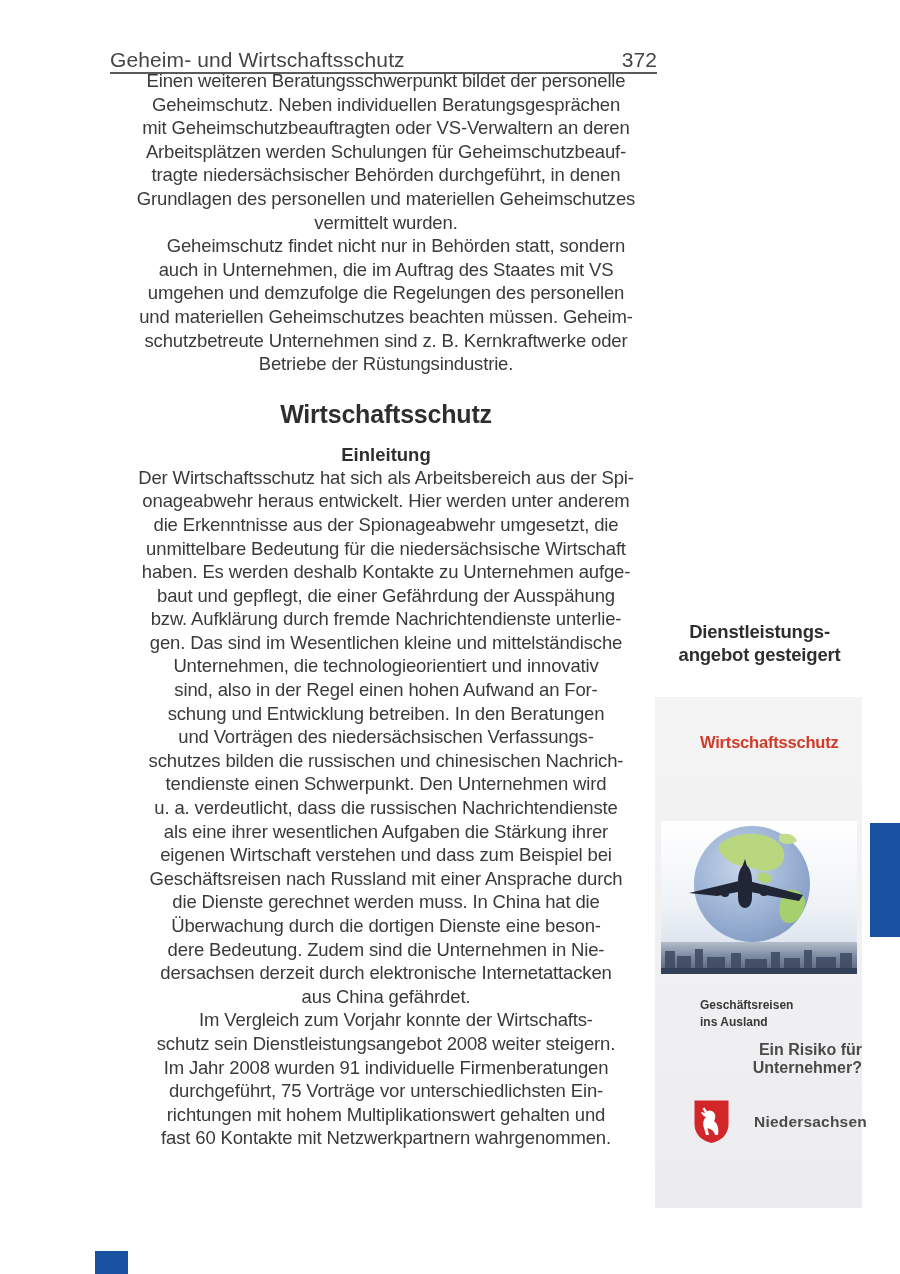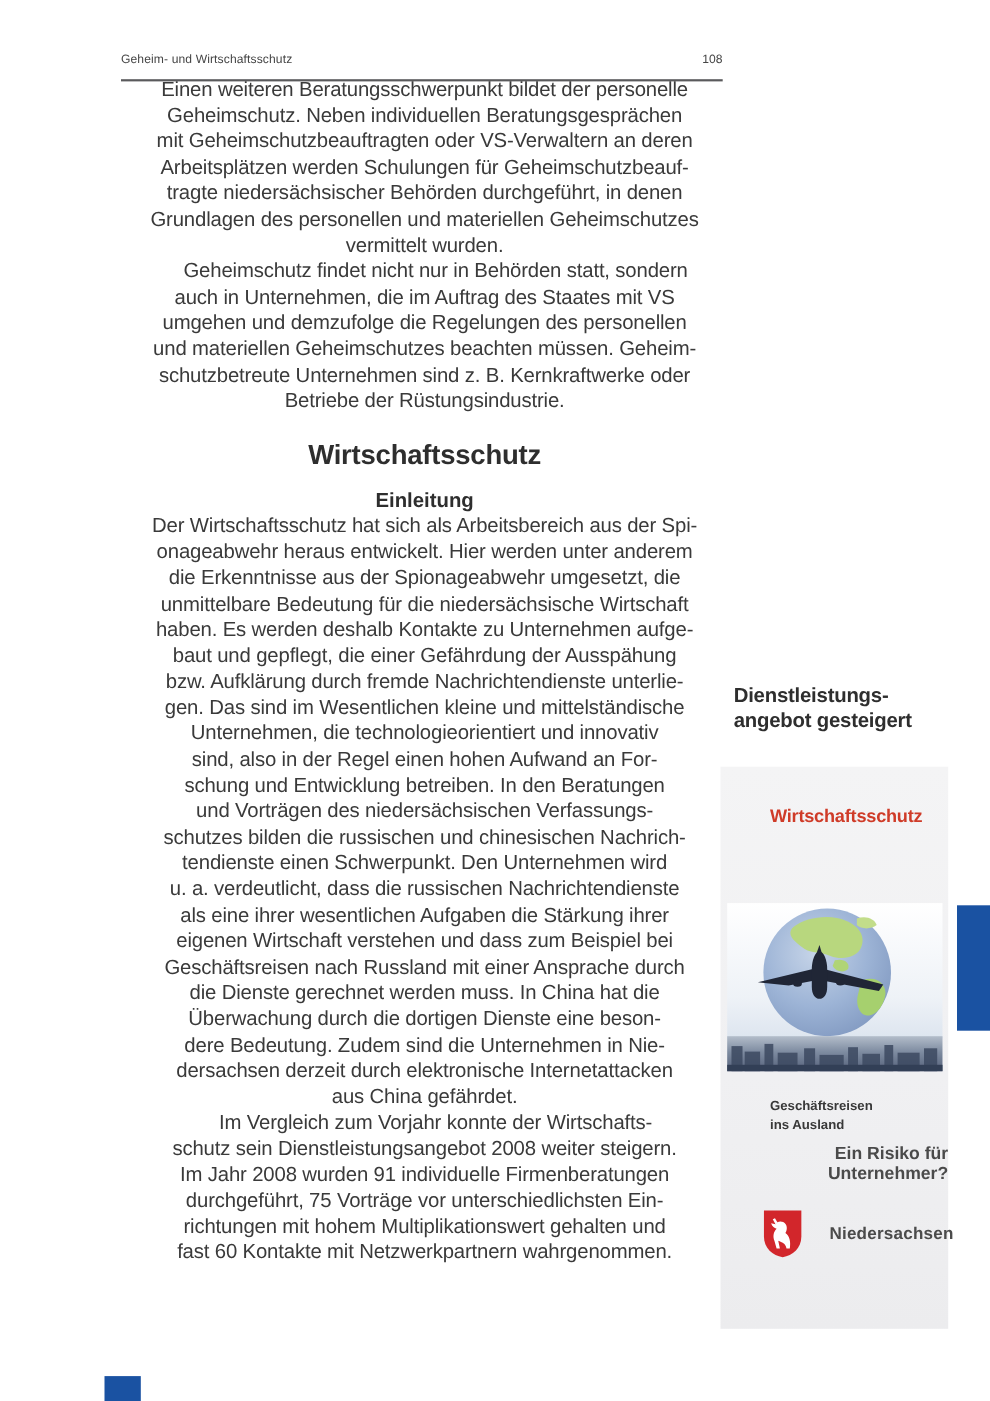--- a/index.html
+++ b/index.html
@@ -11,21 +11,21 @@
   html,body{margin:0;padding:0;background:#ffffff;}
   .page{
     position:relative;width:900px;height:1274px;background:#ffffff;
     font-family:"Liberation Sans",sans-serif;color:var(--text-color);
     overflow:hidden;
   }
   
   .running-head{
     position:absolute;left:110px;top:48px;width:547px;
     display:flex;justify-content:space-between;align-items:baseline;
-    font-size:11px;color:#454545;letter-spacing:0.1px;
+    font-size:21px;color:#454545;letter-spacing:0.1px;
   }
   .head-rule{
     position:absolute;left:110px;top:72px;width:547px;height:2px;background:#5a5a5c;
   }
   
   .text-column{
     position:absolute;left:110px;top:69px;width:552px;text-align:center;
   }
   .bodytext{
     margin:0;font-size:18.5px;line-height:23.6px;letter-spacing:-0.15px;
@@ -36,21 +36,21 @@
     color:#2e2e2e;letter-spacing:-0.2px;
   }
   .subsection-heading{
     margin:16px 0 0 0;font-size:18.5px;line-height:22px;font-weight:bold;color:#2e2e2e;
   }
   .para3{}
   
   .margin-note{
     position:absolute;left:667px;top:620px;width:185px;
     font-size:18.5px;line-height:23px;font-weight:bold;color:#2e2e2e;
-    white-space:pre-wrap;letter-spacing:-0.2px;
+    white-space:pre-wrap;letter-spacing:-0.2px;text-align:center;
   }
   
   .brochure{
     position:absolute;left:655px;top:697px;width:207px;height:511px;
     background:linear-gradient(180deg,#f4f4f5 0%,#f0f0f2 55%,#ececee 100%);
   }
   .brochure-title{
     position:absolute;left:45px;top:36px;
     font-size:16.5px;font-weight:bold;color:var(--brochure-red);letter-spacing:-0.2px;
   }
@@ -84,21 +84,21 @@
     position:absolute;left:95px;top:1251px;width:33px;height:23px;background:var(--accent-blue);
   }
 </style>
 </head>
 <body>
 
 <div class="page">
 
   <div class="running-head">
     <span>Geheim- und Wirtschaftsschutz</span>
-    <span>108</span>
+    <span>372</span>
   </div>
   <div class="head-rule"></div>
 
   <div class="text-column">
     <p class="bodytext">Einen weiteren Beratungsschwerpunkt bildet der personelle
 Geheimschutz. Neben individuellen Beratungsgesprächen
 mit Geheimschutzbeauftragten oder VS-Verwaltern an deren
 Arbeitsplätzen werden Schulungen für Geheimschutzbeauf-
 tragte niedersächsischer Behörden durchgeführt, in denen
 Grundlagen des personellen und materiellen Geheimschutzes

